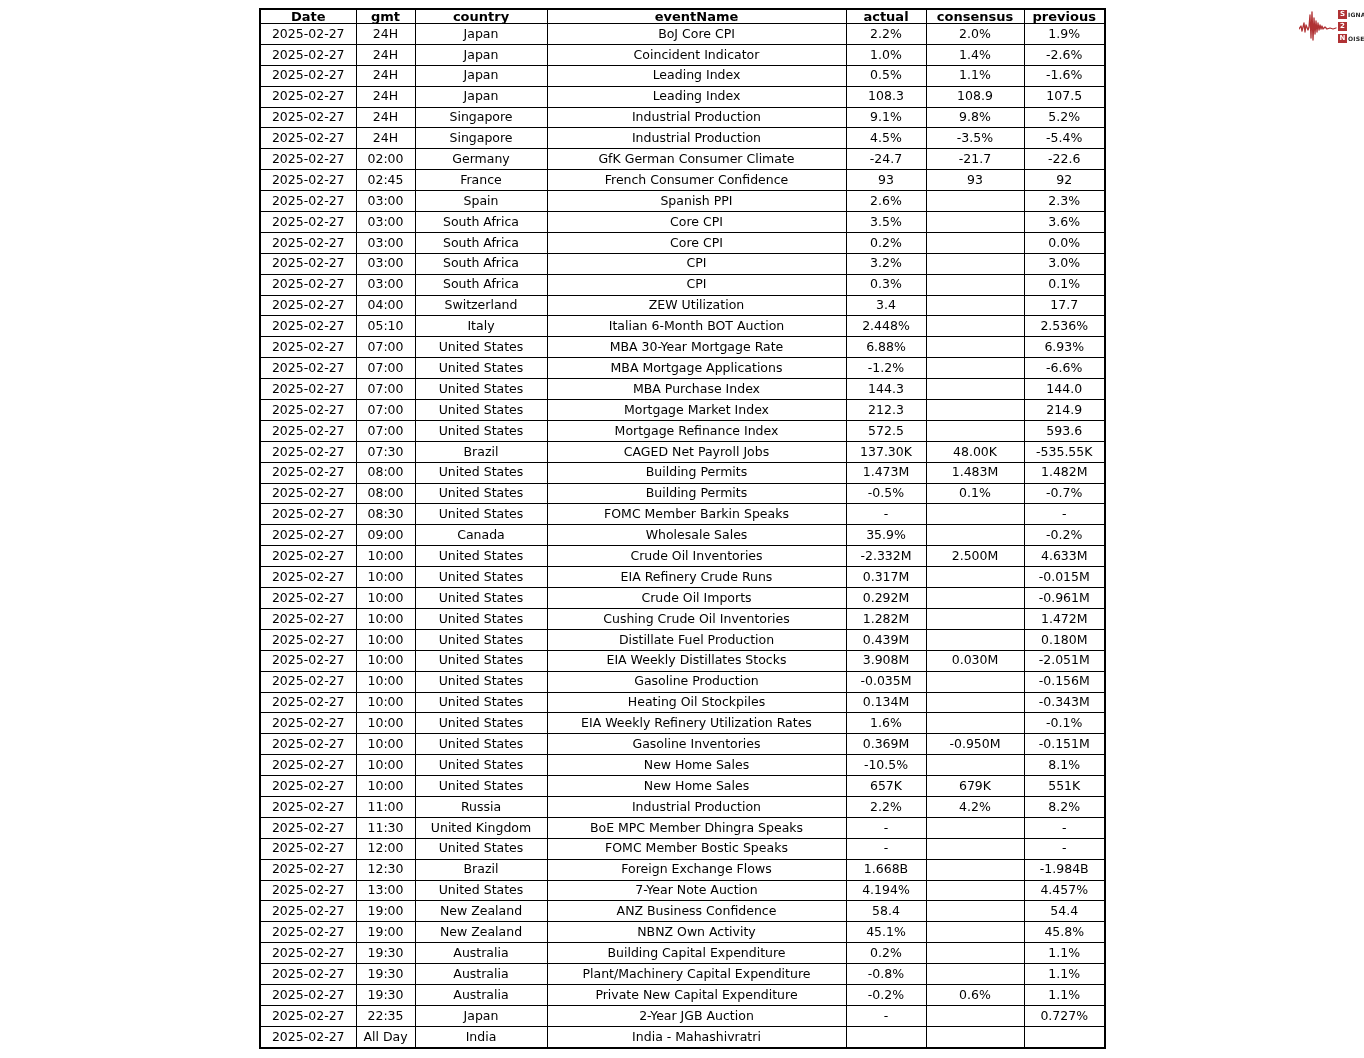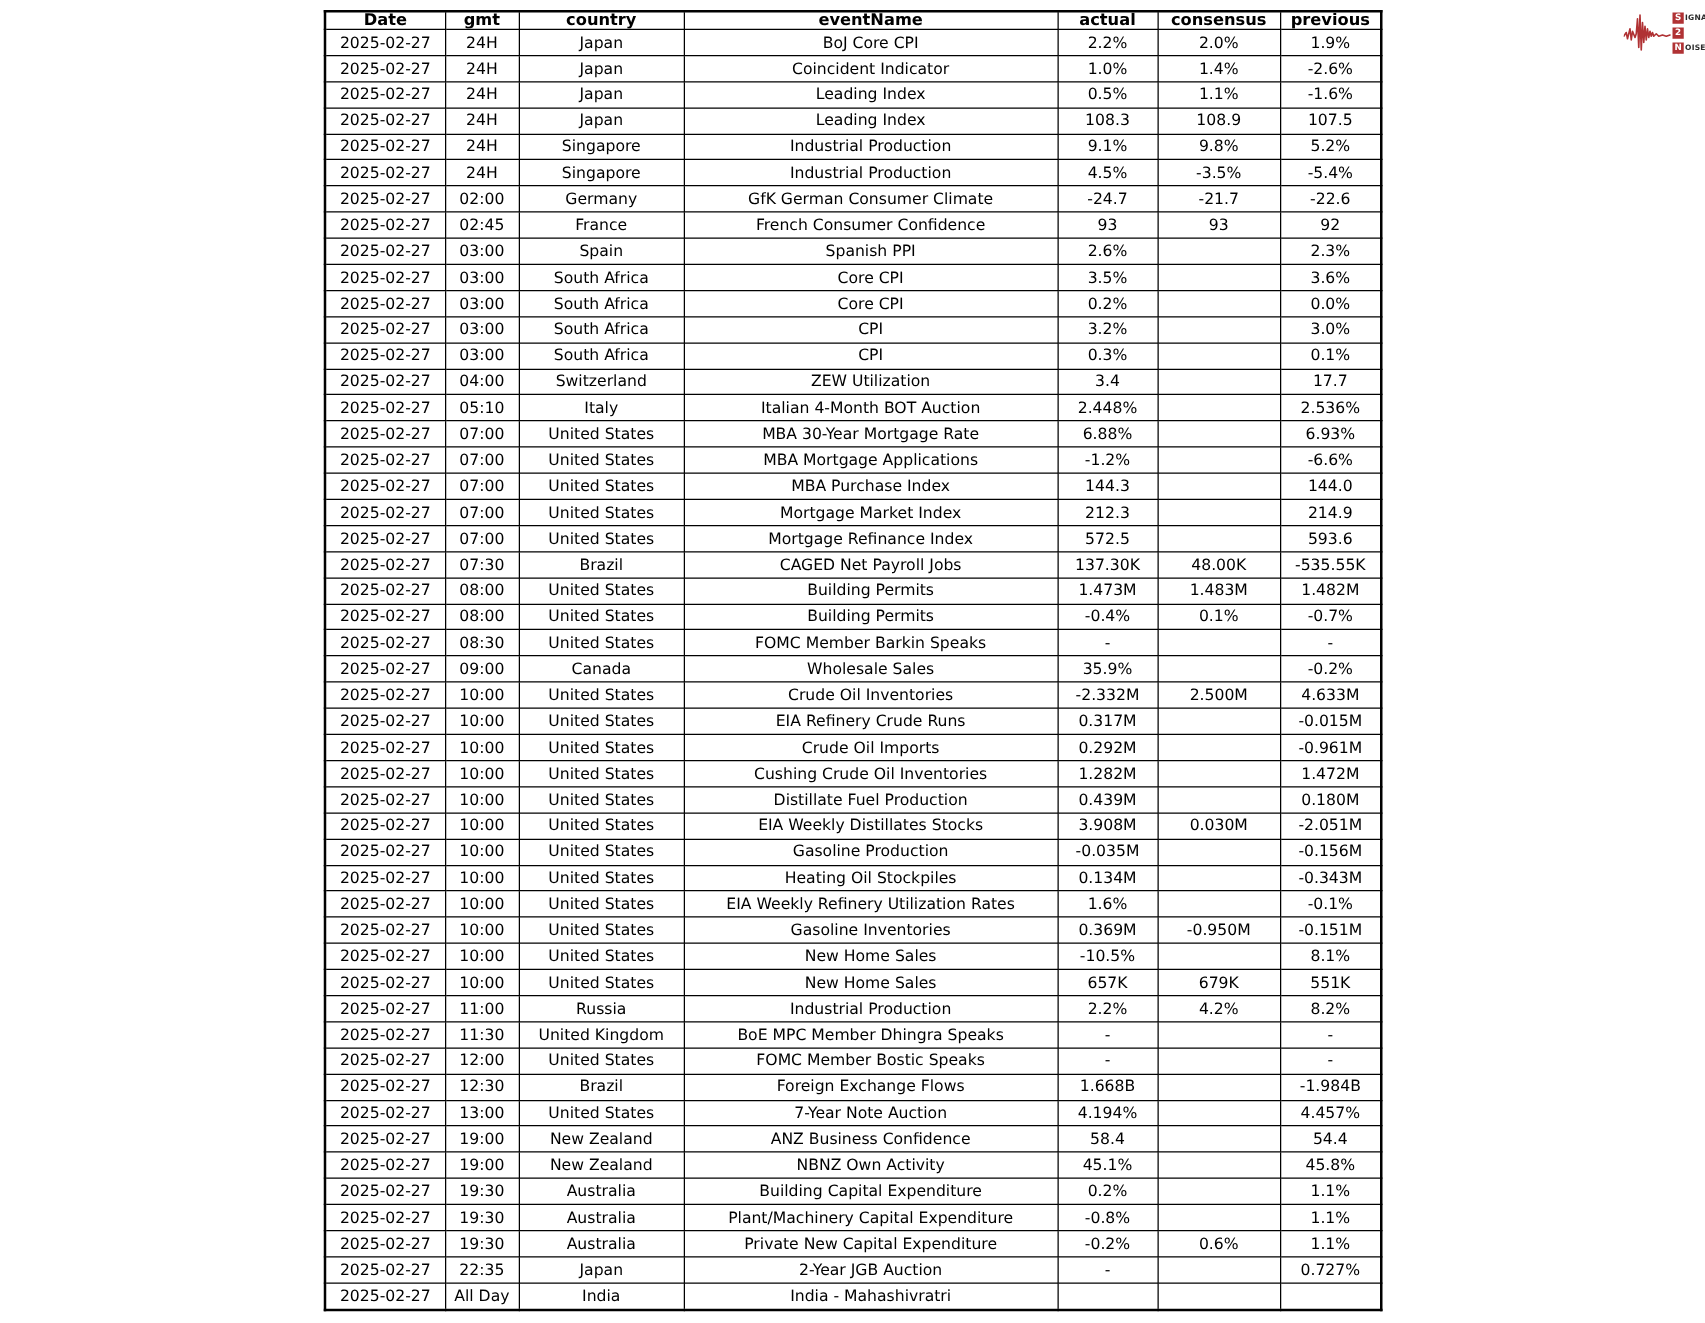--- a/index.html
+++ b/index.html
@@ -230,21 +230,21 @@
         <td>Switzerland</td>
         <td>ZEW Utilization</td>
         <td>3.4</td>
         <td></td>
         <td>17.7</td>
       </tr>
       <tr>
         <td>2025-02-27</td>
         <td>05:10</td>
         <td>Italy</td>
-        <td>Italian 4-Month BOT Auction</td>
+        <td>Italian 6-Month BOT Auction</td>
         <td>2.448%</td>
         <td></td>
         <td>2.536%</td>
       </tr>
       <tr>
         <td>2025-02-27</td>
         <td>07:00</td>
         <td>United States</td>
         <td>MBA 30-Year Mortgage Rate</td>
         <td>6.88%</td>
@@ -303,21 +303,21 @@
         <td>Building Permits</td>
         <td>1.473M</td>
         <td>1.483M</td>
         <td>1.482M</td>
       </tr>
       <tr>
         <td>2025-02-27</td>
         <td>08:00</td>
         <td>United States</td>
         <td>Building Permits</td>
-        <td>-0.4%</td>
+        <td>-0.5%</td>
         <td>0.1%</td>
         <td>-0.7%</td>
       </tr>
       <tr>
         <td>2025-02-27</td>
         <td>08:30</td>
         <td>United States</td>
         <td>FOMC Member Barkin Speaks</td>
         <td>-</td>
         <td></td>

